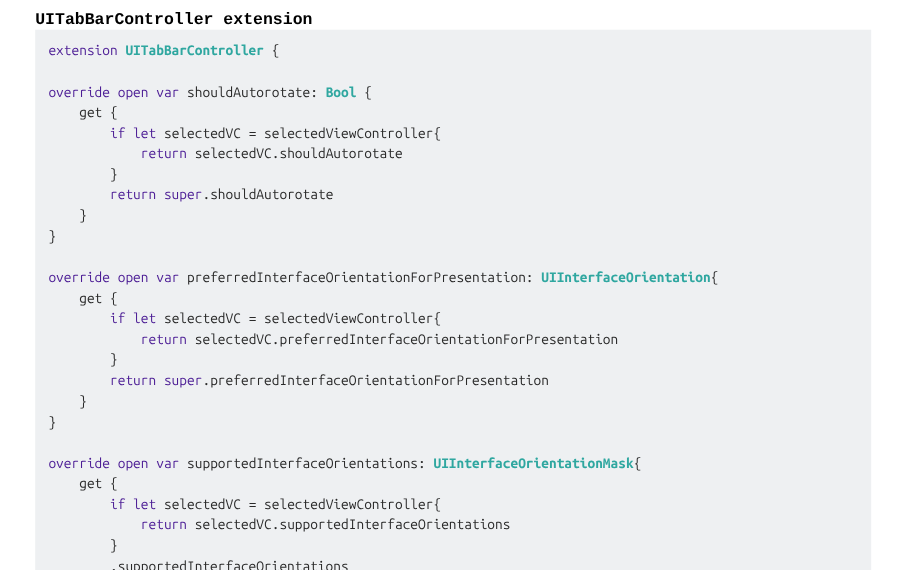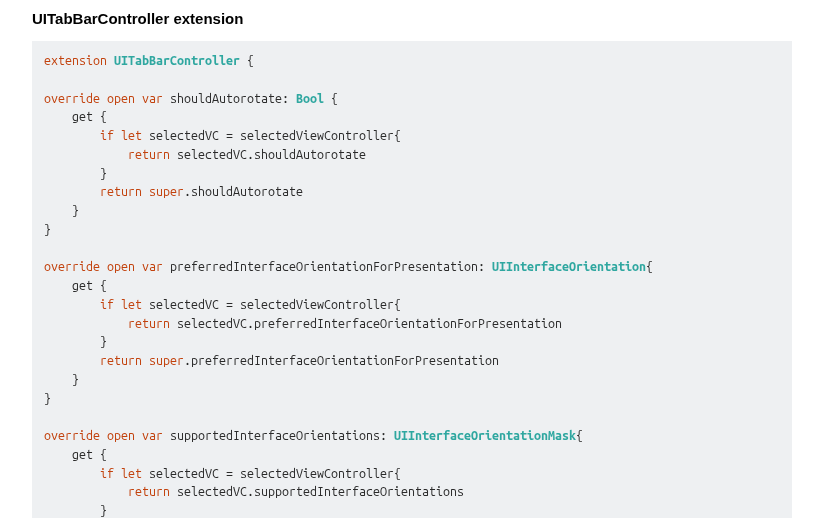--- a/index.html
+++ b/index.html
@@ -6,34 +6,34 @@
     body {
       font-family: -apple-system, BlinkMacSystemFont, "Segoe UI", Helvetica, Arial, sans-serif;
       background: #ffffff;
       padding: 10px 0 0 32px;
       width: 824px;
     }
     .heading {
       font-weight: 700;
       font-size: 15px;
       color: #000;
-      margin-bottom: 14px;
+      font-family: Liberation Mono, monospace;
     }
     .code-block {
       background: #eef0f2;
       padding: 10px 12px;
       font-family: Consolas, Monaco, "Andale Mono", "Ubuntu Mono", monospace;
       font-size: 12.5px;
       line-height: 1.5;
       color: #2a2a2a;
       white-space: pre;
       overflow-x: auto;
       width: 760px;
     }
-    .kw { color: #c2410c; }
+    .kw { color: #4c1d95; }
     .type { color: #2fa7a0; font-weight: bold; }
   </style>
 </head>
 <body>
 
 <div class="heading">UITabBarController extension</div>
 
 <div class="code-block" id="code-target"><span class="kw">extension </span><span class="type">UITabBarController</span> {
 
 <span class="kw">override </span><span class="kw">open </span><span class="kw">var </span>shouldAutorotate: <span class="type">Bool</span> {

